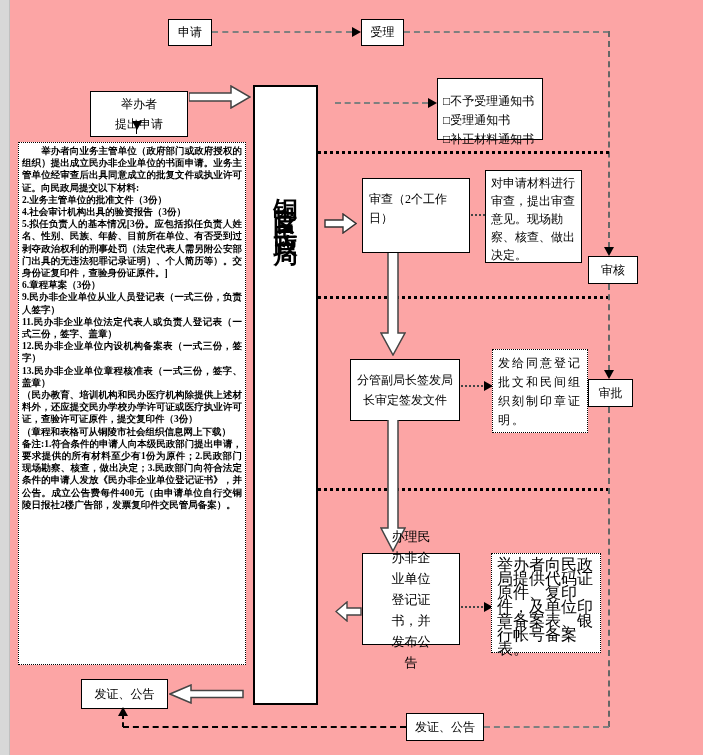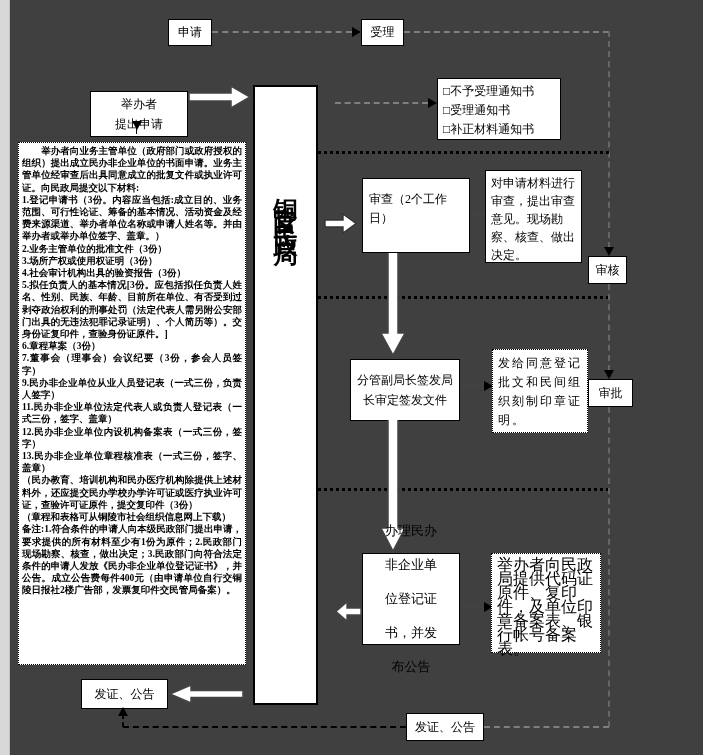--- a/index.html
+++ b/index.html
@@ -1,40 +1,40 @@
 <!DOCTYPE html>
 <html><head>
 <meta charset="utf-8">
 <style>
   html,body{margin:0;padding:0;background:#fff;}
-  .canvas{position:relative;width:703px;height:755px;background:#404040;overflow:hidden;
+  .canvas{position:relative;width:703px;height:755px;background:#fca5a5;overflow:hidden;
           font-family:"Liberation Serif","DejaVu Serif",serif;color:#000;}
   .left-strip{position:absolute;left:0;top:0;width:9px;height:755px;background:#d8d8d8;border-right:1px solid #c0c0c0;}
   .box{position:absolute;border:1px solid #000;background:#fff;box-sizing:border-box;}
   .box.dotted{border:1px dotted #000;}
   .center{display:flex;align-items:center;justify-content:center;text-align:center;}
   .lbl{font-size:12px;}
   .prelines{white-space:pre-line;}
 
   
   #box-apply{left:168px;top:19px;width:44px;height:27px;}
   #box-accept{left:361px;top:19px;width:43px;height:27px;}
   #box-organizer{left:90px;top:74px;width:98px;height:46px;line-height:20px;margin-top:17px;}
-  #box-notices{left:437px;top:78px;width:124px;height:62px;padding:3px 5px;font-size:12px;line-height:19px;}
+  #box-notices{left:437px;top:78px;width:106px;height:62px;padding:13px 5px;font-size:12px;line-height:19px;}
   #box-bureau{left:253px;top:85px;width:65px;height:620px;border-width:2px;display:flex;justify-content:center;align-items:flex-start;padding-top:92px;}
   .bureau-title{writing-mode:vertical-rl;text-orientation:upright;letter-spacing:9px;font-size:24px;font-weight:bold;}
   #box-materials{left:18px;top:142px;width:228px;height:523px;padding:2px 3px;overflow:hidden;}
   #box-materials p{margin:0;font-size:9.5px;line-height:12.2px;font-weight:bold;text-align:justify;}
   #box-review{left:362px;top:178px;width:108px;height:75px;padding:11px 6px;font-size:12px;line-height:19px;box-sizing:border-box;}
   #box-review-detail{left:485px;top:170px;width:97px;height:93px;padding:3px 5px;font-size:12px;line-height:18px;}
-  #box-shenhe{left:588px;top:256px;width:39px;height:28px;}
+  #box-shenhe{left:588px;top:256px;width:50px;height:28px;}
   #box-sign{left:350px;top:359px;width:110px;height:62px;font-size:12px;line-height:20px;}
   #box-approve-detail{left:492px;top:349px;width:96px;height:84px;padding:4px 5px;font-size:12px;line-height:19px;letter-spacing:2px;}
   #box-shenpi{left:588px;top:379px;width:45px;height:28px;align-items:center;}
-  #box-cert{left:362px;top:553px;width:98px;height:92px;font-size:13px;line-height:34px;padding:3px 16px;}
+  #box-cert{left:362px;top:553px;width:98px;height:92px;font-size:13px;line-height:21px;padding:3px 23px;}
   #box-provide{left:491px;top:553px;width:110px;height:100px;padding:4px 5px;font-size:16px;line-height:14px;}
   #box-issue-left{left:81px;top:679px;width:87px;height:30px;}
   #box-issue-right{left:406px;top:713px;width:78px;height:28px;}
 
   
   .hline,.vline{position:absolute;}
   .hdash-gray{border-top:2px dashed #7f7f7f;height:0;}
   .vdash-gray{border-left:2px dashed #666;width:0;}
   .hdot-sep{border-top:3px dotted #000;height:0;}
   .hdot-arrow{border-top:2px dotted #444;height:0;}
@@ -81,27 +81,24 @@
       <div>□受理通知书</div>
       <div>□补正材料通知书</div>
     </div>
 
   <div class="box" id="box-bureau">
     <span class="bureau-title">铜官区民政局</span>
   </div>
 
   <div class="box dotted" id="box-materials">
       <p>　　举办者向业务主管单位（政府部门或政府授权的组织）提出成立民办非企业单位的书面申请。业务主管单位经审查后出具同意成立的批复文件或执业许可证。向民政局提交以下材料:</p>
-      <p>1.登记申请书（3份。内容应当包括:成立目的、业务范围、可行性论证、筹备的基本情况、活动资金及经费来源渠道、举办者单位名称或申请人姓名等。并由举办者或举办单位签字、盖章。）</p>
       <p>2.业务主管单位的批准文件（3份）</p>
-      <p>3.场所产权或使用权证明（3份）</p>
       <p>4.社会审计机构出具的验资报告（3份）</p>
       <p>5.拟任负责人的基本情况[3份。应包括拟任负责人姓名、性别、民族、年龄、目前所在单位、有否受到过剥夺政治权利的刑事处罚（法定代表人需另附公安部门出具的无违法犯罪记录证明）、个人简历等）。交身份证复印件，查验身份证原件。]</p>
       <p>6.章程草案（3份）</p>
-      <p>7.董事会（理事会）会议纪要（3份，参会人员签字）</p>
       <p>9.民办非企业单位从业人员登记表（一式三份，负责人签字）</p>
       <p>11.民办非企业单位法定代表人或负责人登记表（一式三份，签字、盖章）</p>
       <p>12.民办非企业单位内设机构备案表（一式三份，签字）</p>
       <p>13.民办非企业单位章程核准表（一式三份，签字、盖章）</p>
       <p>（民办教育、培训机构和民办医疗机构除提供上述材料外，还应提交民办学校办学许可证或医疗执业许可证，查验许可证原件，提交复印件（3份）</p>
       <p>（章程和表格可从铜陵市社会组织信息网上下载）</p>
       <p>备注:1.符合条件的申请人向本级民政部门提出申请，要求提供的所有材料至少有1份为原件；2.民政部门现场勘察、核查，做出决定；3.民政部门向符合法定条件的申请人发放《民办非企业单位登记证书》，并公告。成立公告费每件400元（由申请单位自行交铜陵日报社2楼广告部，发票复印件交民管局备案）。</p>
     </div>
 
   <div class="hline hdot-sep" style="left:318px;top:151px;width:291px;"></div>

